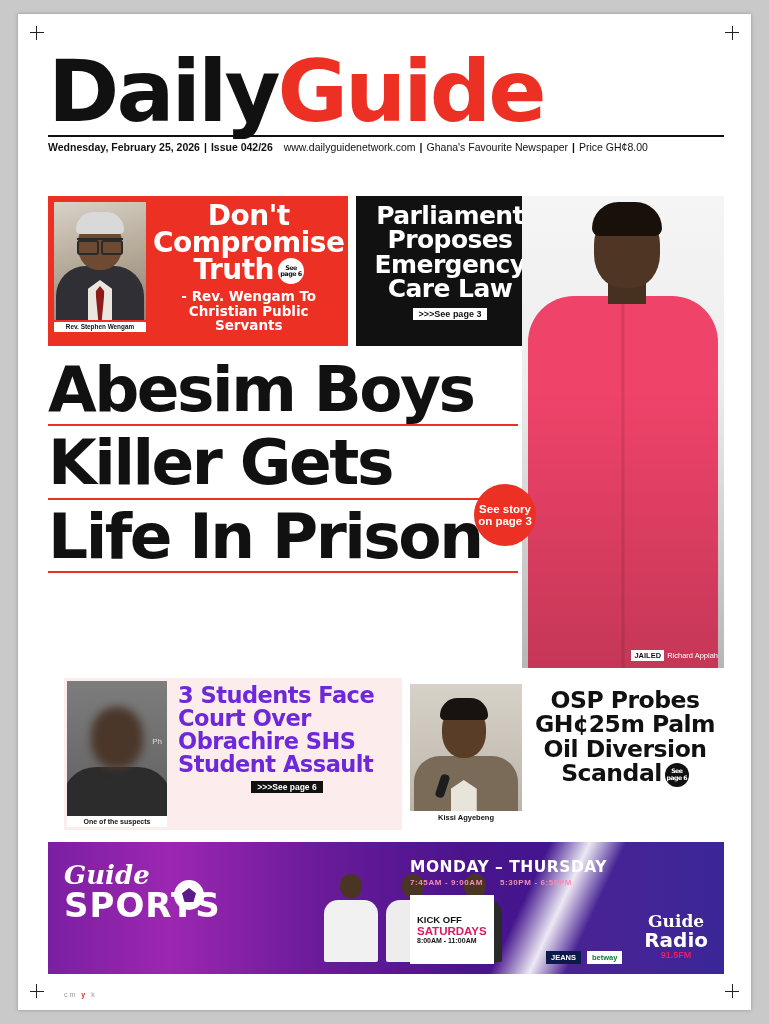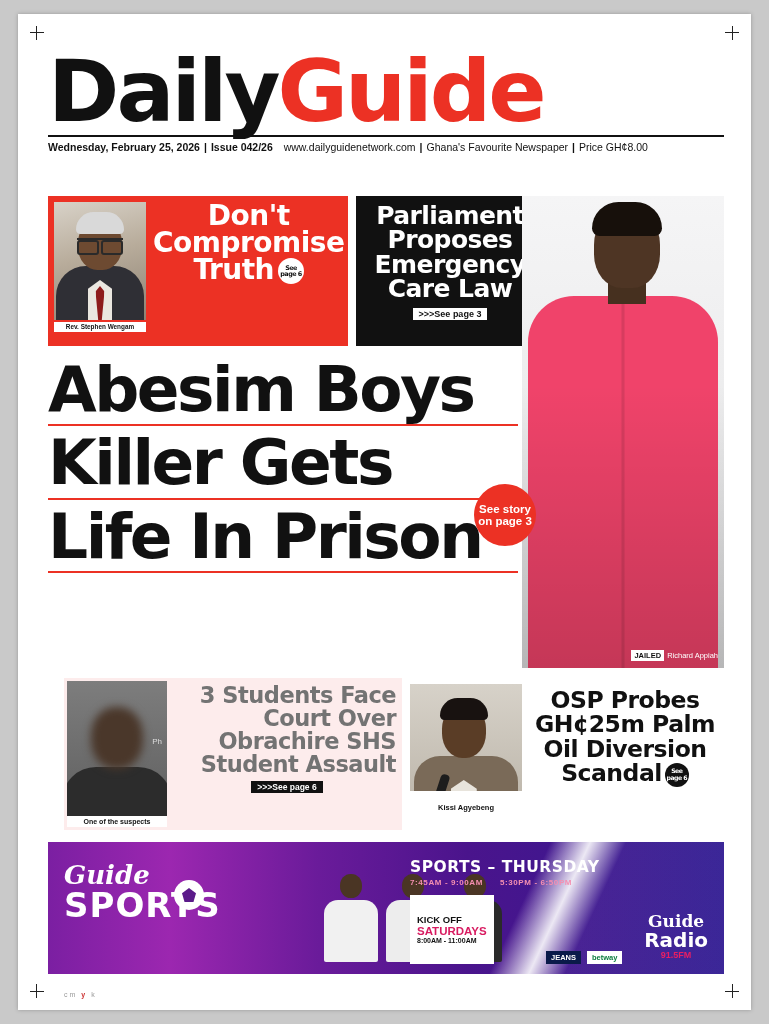--- a/index.html
+++ b/index.html
@@ -224,21 +224,21 @@
     font-size: 7px; font-weight: bold; text-align: center; padding: 2px 0;
   }
   .ll-ph { position: absolute; right: 5px; top: 56px; color: #ddd; font-size: 8px; }
   .ll-text {
     flex: 1; padding: 6px 6px 4px 8px;
     display: flex; flex-direction: column; justify-content: flex-start;
   }
   .ll-head {
     font-family: "DejaVu Sans", sans-serif;
     font-weight: bold; font-size: 22.5px; line-height: 1.02;
-    text-align: right; color: #737373; letter-spacing: -0.5px;
+    text-align: left; color: #6d28d9; letter-spacing: -0.5px;
   }
   .ll-ref {
     margin: 6px auto 0; background: #111; color: #fff;
     font-size: 8.5px; font-weight: bold; padding: 1px 6px;
   }
   .ll-ref-wrap { text-align: center; }
 
   .lower-right {
     position: absolute; left: 392px; top: 664px; width: 314px; height: 152px;
     background: #ffffff; display: flex;
@@ -264,21 +264,21 @@
     width: 26px; height: 44px; background: #e8e4dc;
     clip-path: polygon(50% 0, 100% 20%, 100% 100%, 0 100%, 0 20%);
   }
   .lr-mic {
     position: absolute; left: 28px; bottom: 26px; width: 9px; height: 24px;
     background: #1d1d1d; border-radius: 4px; transform: rotate(18deg);
   }
   .lr-cap {
     position: absolute; left: 0; bottom: 0; width: 100%;
     background: #ffffff; color: #111; font-size: 7.5px; font-weight: bold;
-    text-align: center; padding: 12px 0;
+    text-align: center; padding: 2px 0;
   }
   .lr-text {
     flex: 1; padding: 10px 4px 4px 8px;
   }
   .lr-head {
     font-family: "DejaVu Sans", sans-serif;
     font-weight: bold; font-size: 23.5px; line-height: 1.04;
     text-align: center; color: #111; letter-spacing: -0.5px;
   }
   .see-badge-dark {
@@ -411,20 +411,21 @@
           <div class="face"></div>
           <div class="hair"></div>
           <div class="glasses"></div>
         </div>
         <div class="caption-strip">Rev. Stephen Wengam</div>
       </div>
       <div class="teaser-red-text">
         <div class="tr-head">
           <span>Don't Compromise Truth</span><span class="see-badge">See page 6</span>
         </div>
+        <div class="tr-sub">- Rev. Wengam To Christian Public Servants</div>
       </div>
     </div>
 
     <div class="teaser-black">
       <div class="tb-head">Parliament Proposes Emergency Care Law</div>
       <div class="tb-ref-wrap">
         <span class="tb-ref">&gt;&gt;&gt;See page 3</span>
       </div>
     </div>
   </div>
@@ -503,21 +504,21 @@
         <div class="p-head"></div>
         <div class="p-body" style="background:#ededed;"></div>
       </div>
       <div class="person" style="left:124px;">
         <div class="p-head"></div>
         <div class="p-body" style="background:#2a2a2a;"></div>
       </div>
     </div>
 
     <div class="ad-right">
-      <div class="ad-days">SPORTS – THURSDAY</div>
+      <div class="ad-days">MONDAY – THURSDAY</div>
       <div class="ad-times">
         <span>7:45AM - 9:00AM</span>
         &nbsp;&nbsp;&nbsp;&nbsp;
         <span>5:30PM - 6:50PM</span>
       </div>
       <div class="ad-kick">
         <div class="k1">KICK OFF</div>
         <div class="k2">SATURDAYS</div>
         <div class="k3">8:00AM - 11:00AM</div>
       </div>

